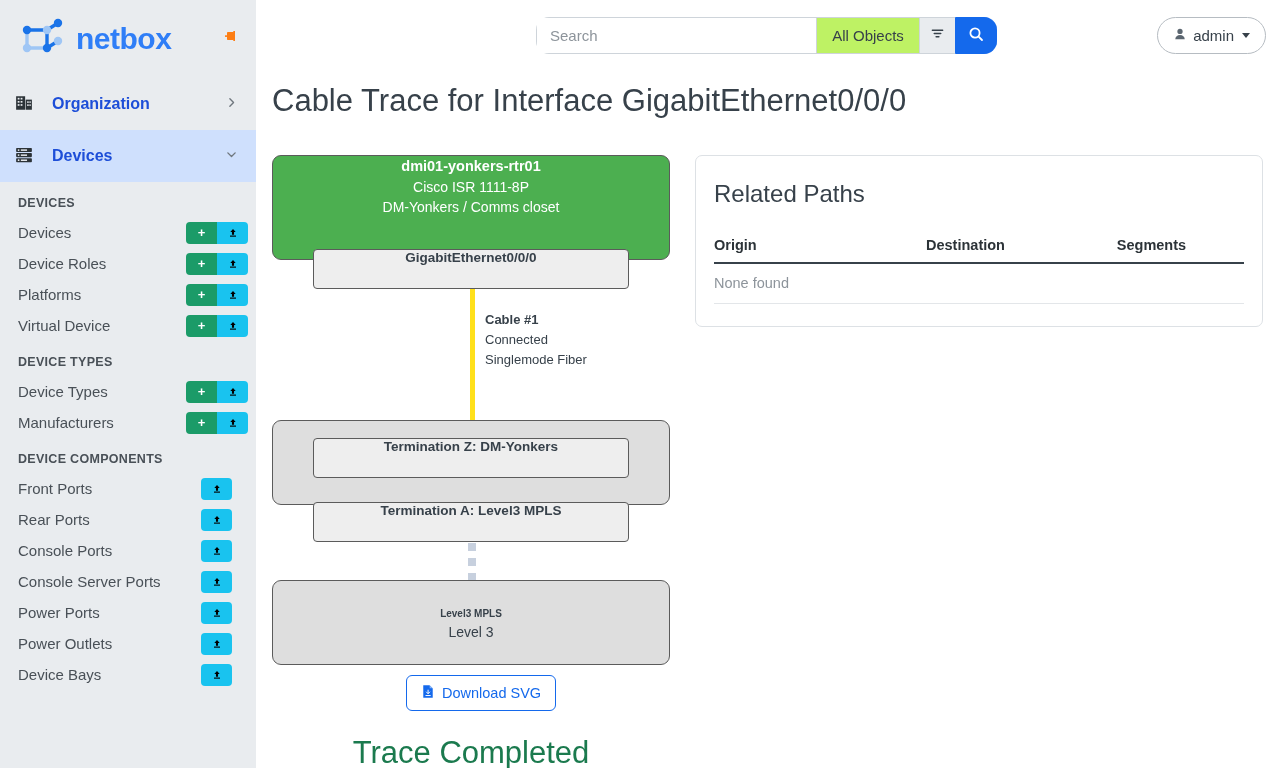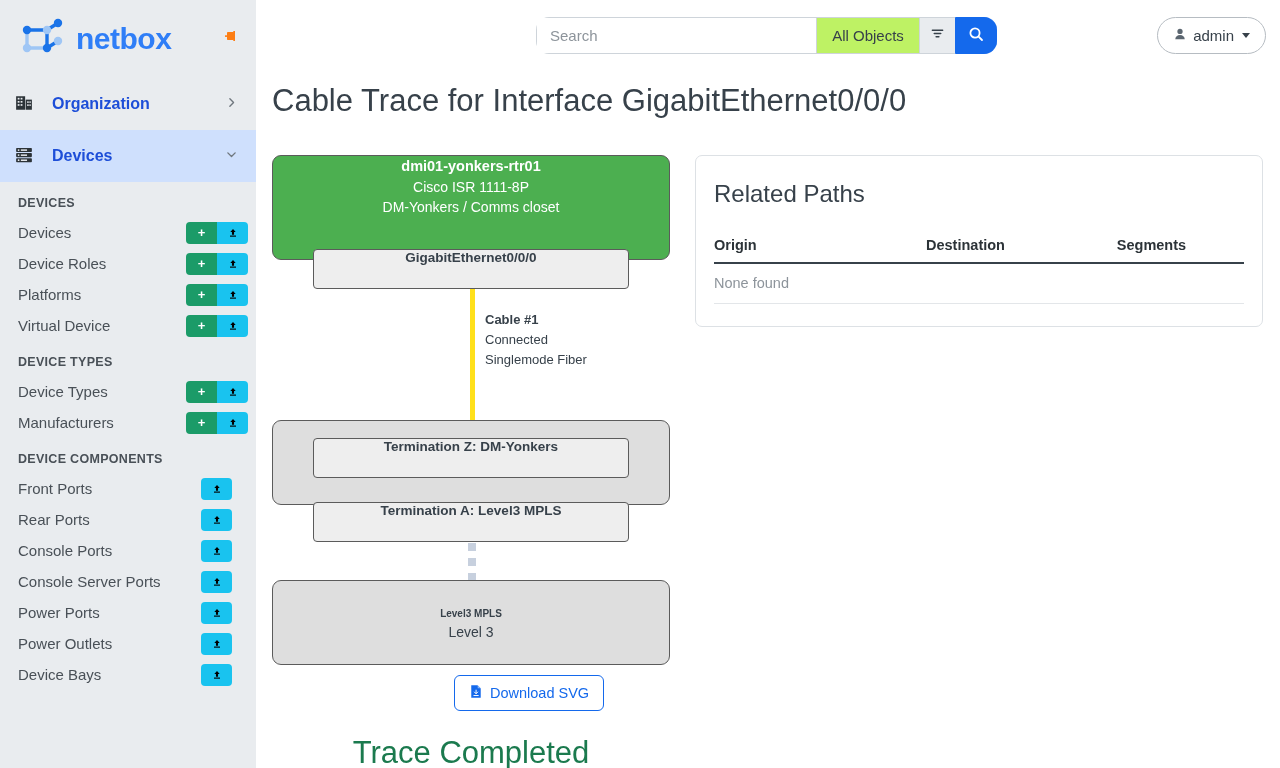--- a/index.html
+++ b/index.html
@@ -511,21 +511,21 @@
         <i></i>
         <i></i>
         <i></i>
     </div>
 
     <div class="node grayblk" style="position:absolute; top:425px; left:0;">
       <div class="n1">Level3 MPLS</div>
       <div class="n2">Level 3</div>
     </div>
 
-    <div class="dl-btn" style="top:520px; left:134px;margin-left:48px;">
+    <div class="dl-btn" style="top:520px; left:134px;">
       <span>
         <svg viewBox="0 0 16 16" width="14" height="15" fill="#1469ec">
           <path d="M2.6 0.8h7.1l3.7 3.7v10.7H2.6z"></path>
           <polygon points="9.9,0.8 13.4,4.3 9.9,4.3" fill="#85b4f7"></polygon>
           <path d="M8.1 6.4v3.6M6.2 8.6l1.9 2 1.9-2M5.6 12.6h5" stroke="#fff" stroke-width="1.1" fill="none" stroke-linecap="round"></path>
         </svg>
       </span>
       <span>Download SVG</span>
     </div>
 

